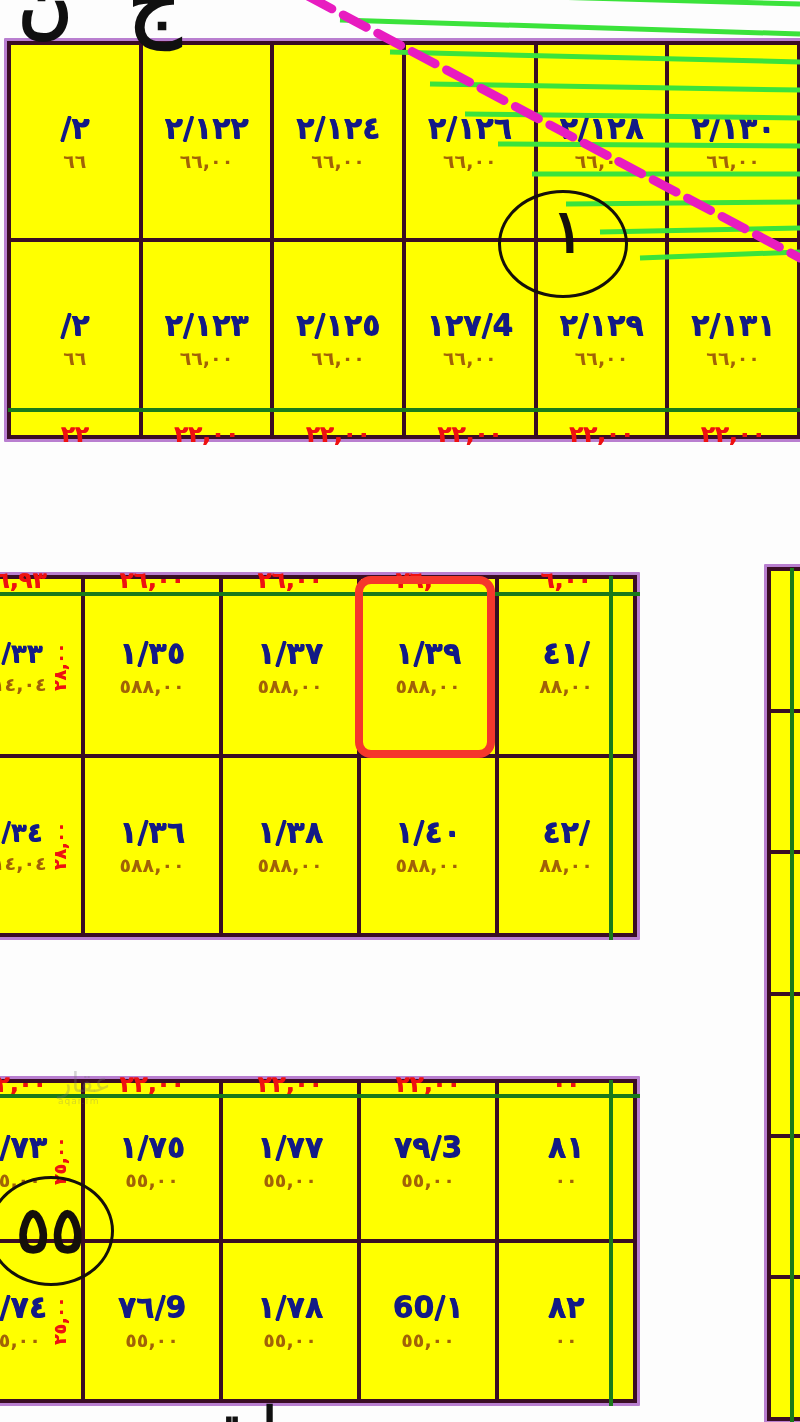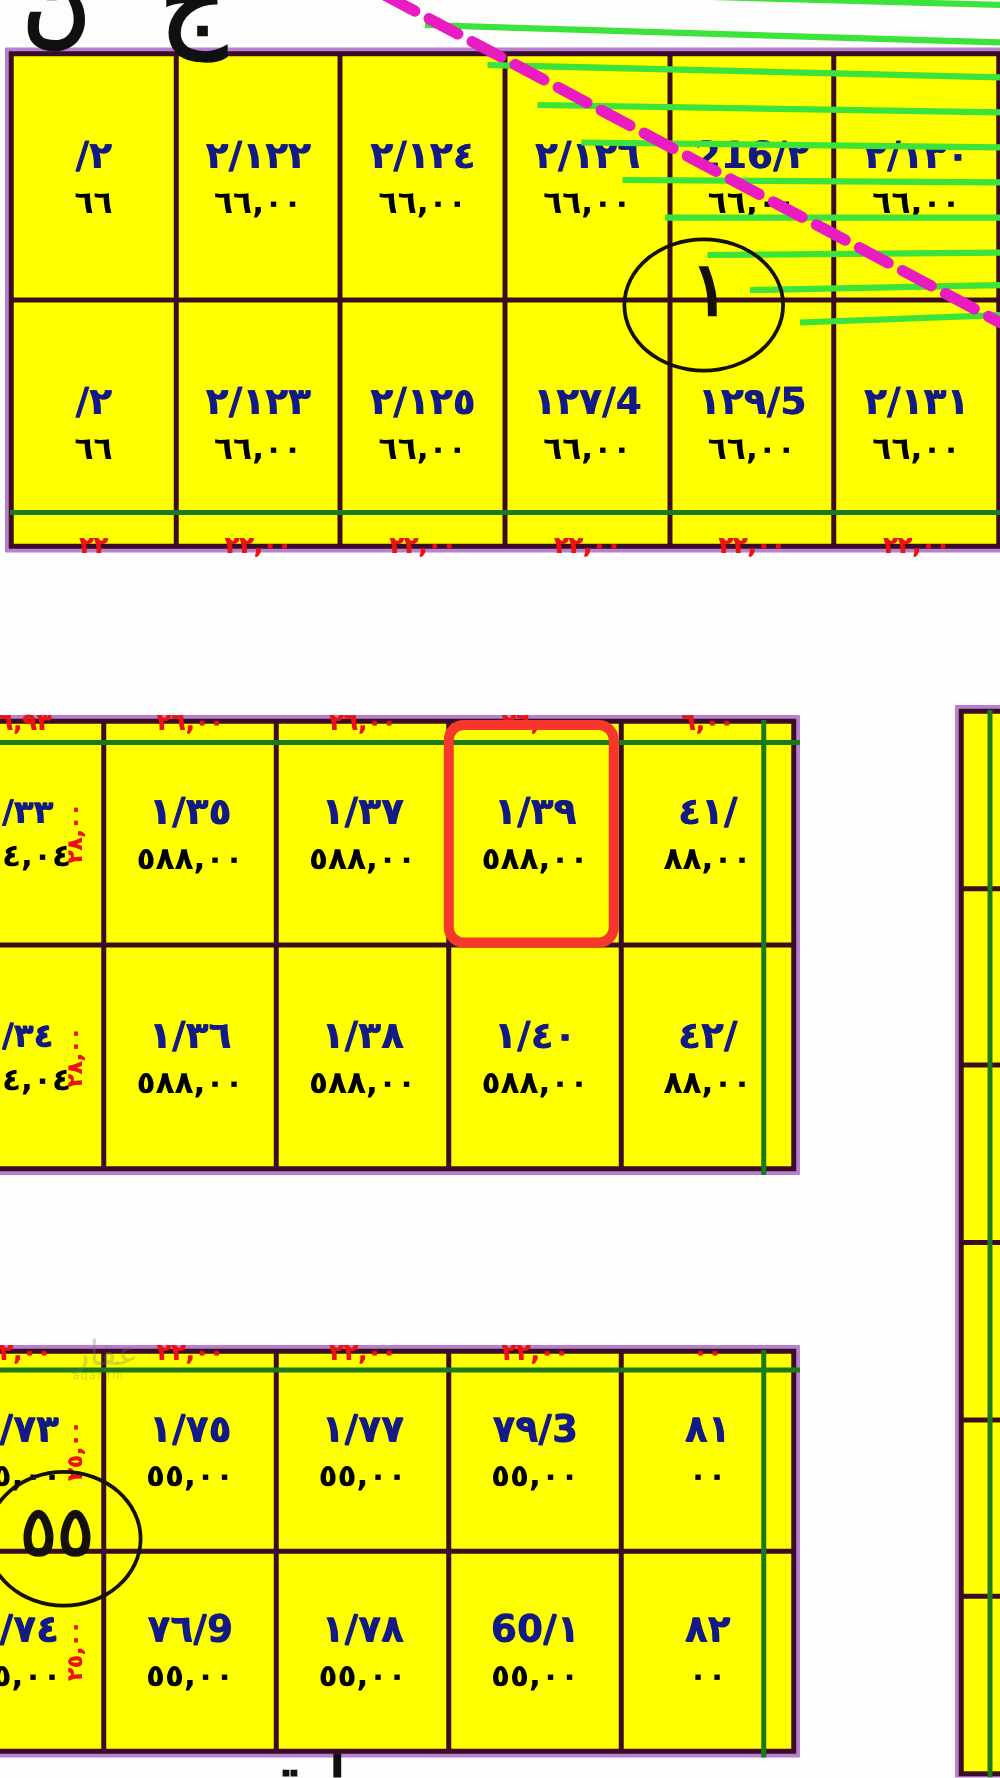--- a/index.html
+++ b/index.html
@@ -44,34 +44,34 @@
     color:#131a86;
     font-weight:bold;
     font-size:30px;
     letter-spacing:1px;
     line-height:1;
     text-shadow:0.5px 0.5px 0 #131a86;
     white-space:nowrap;
   }
   .pno.sm{ font-size:26px; }
   .area{
-    color:#000000;
+    color:#a16207;
     font-weight:bold;
-    font-size:25px;
+    font-size:19px;
     line-height:1;
     margin-top:9px;
     white-space:nowrap;
   }
 
   
   .front{
     position:absolute;
     color:#ee1111;
     font-weight:bold;
-    font-size:19px;
+    font-size:23px;
     line-height:1;
     white-space:nowrap;
     text-shadow:0.5px 0 0 #ee1111;
   }
   .front.top{ top:-10px; left:50%; transform:translateX(-50%); }
   .front.bottom{ bottom:-11px; left:50%; transform:translateX(-50%); }
   .front.side{
     top:50%; right:-4px;
     transform:translateY(-50%) rotate(-90deg);
     transform-origin:center;
@@ -160,21 +160,21 @@
 
 <div class="block" style="left:4px; top:38px; width:800px; height:404px;">
   <div class="block-inner">
 
     <div class="row">
       <div class="cell">
         <span class="pno">٢/١٣٠</span>
         <span class="area">٦٦,٠٠</span>
       </div>
       <div class="cell">
-        <span class="pno">٢/216</span>
+        <span class="pno">٢/١٢٨</span>
         <span class="area">٦٦,٠٠</span>
       </div>
       <div class="cell">
         <span class="pno">٢/١٢٦</span>
         <span class="area">٦٦,٠٠</span>
       </div>
       <div class="cell">
         <span class="pno">٢/١٢٤</span>
         <span class="area">٦٦,٠٠</span>
       </div>
@@ -188,21 +188,21 @@
       </div>
     </div>
 
     <div class="row">
       <div class="cell">
         <span class="pno">٢/١٣١</span>
         <span class="area">٦٦,٠٠</span>
         <span class="front bottom">٢٢,٠٠</span>
       </div>
       <div class="cell">
-        <span class="pno">5/١٢٩</span>
+        <span class="pno">٢/١٢٩</span>
         <span class="area">٦٦,٠٠</span>
         <span class="front bottom">٢٢,٠٠</span>
       </div>
       <div class="cell">
         <span class="pno">4/١٢٧</span>
         <span class="area">٦٦,٠٠</span>
         <span class="front bottom">٢٢,٠٠</span>
       </div>
       <div class="cell">
         <span class="pno">٢/١٢٥</span>
@@ -348,21 +348,21 @@
         <span class="front side">٢٥,٠٠</span>
       </div>
     </div>
 
   </div>
 </div>
 <div class="gline-h" style="left:-60px; top:1094px; width:700px;"></div>
 <div class="gline-v" style="left:609px; top:1080px; height:326px;"></div>
 
 <div class="hand-ellipse" style="left:-12px; top:1176px; width:126px; height:110px;"></div>
-<div class="hand-mark" style="left:16px; top:1192px; font-size:55px; letter-spacing:-4px;">٥٥</div>
+<div class="hand-mark" style="left:16px; top:1192px; font-size:64px; letter-spacing:-4px;">٥٥</div>
 
 <div class="watermark" style="left:58px; top:1068px; font-size:28px;">
   <span>عقار</span>
   <span class="wm-sub">aqar.fm</span>
 </div>
 
 <div class="block" style="left:764px; top:564px; width:90px; height:860px;">
   <div class="block-inner" style="flex-direction:column;">
     <div class="row" style="flex:1;">
       <div class="cell">

